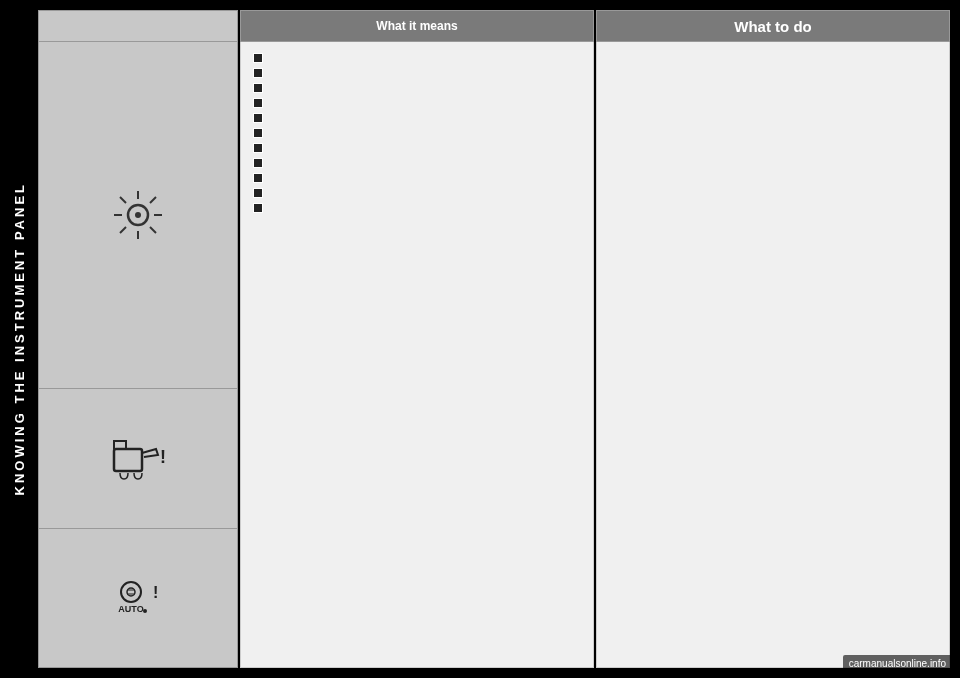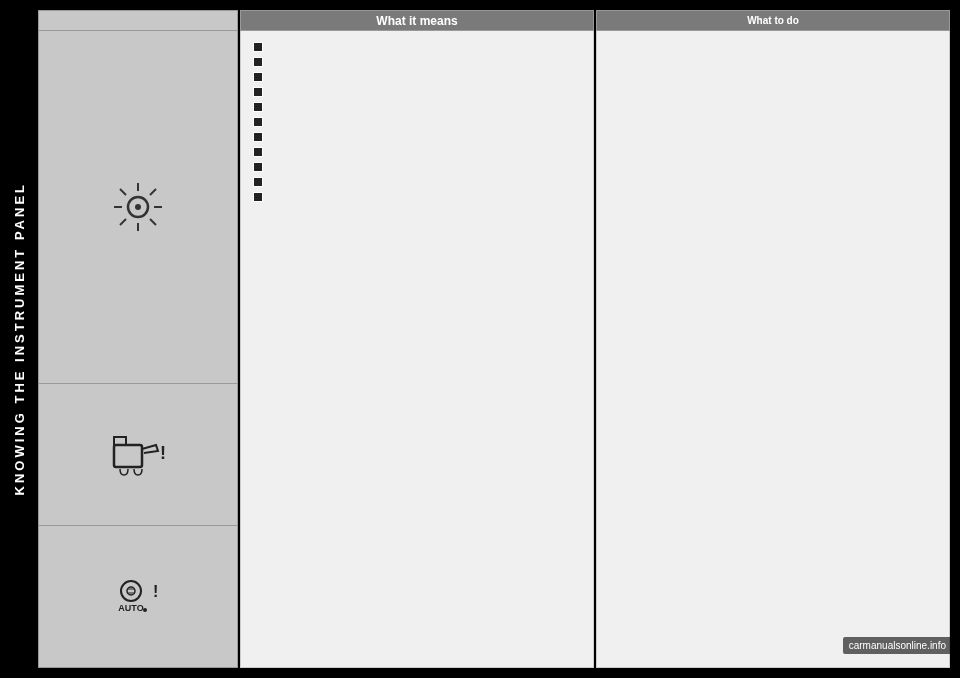--- a/index.html
+++ b/index.html
@@ -47,21 +47,21 @@
       flex: 1;
       display: flex;
       flex-direction: column;
       background: #000;
       padding: 10px 10px 10px 0;
     }
 
     
     .header-row {
       display: flex;
-      height: 21px;
+      height: 32px;
       margin-bottom: 0;
     }
 
     .header-icon-col {
       width: 200px;
       background: #c8c8c8;
       border: 1px solid #999;
       flex-shrink: 0;
     }
 
@@ -79,21 +79,21 @@
     }
 
     .header-what-to-do {
       flex: 1;
       background: #7a7a7a;
       border: 1px solid #999;
       display: flex;
       align-items: center;
       justify-content: center;
       color: #fff;
-      font-size: 10px;
+      font-size: 15px;
       font-weight: bold;
       margin-left: 2px;
     }
 
     
     .content-area {
       flex: 1;
       display: flex;
     }
 
@@ -171,21 +171,21 @@
       background: #222;
       flex-shrink: 0;
       margin-right: 6px;
       margin-top: 1px;
       border: 1px solid #fff;
     }
 
     
     .watermark {
       position: absolute;
-      bottom: 24px;
+      bottom: 6px;
       right: 8px;
       background: rgba(0,0,0,0.6);
       color: #fff;
       font-size: 10px;
       padding: 3px 6px;
       border-radius: 2px;
     }
   </style>
 </head>
 <body>

